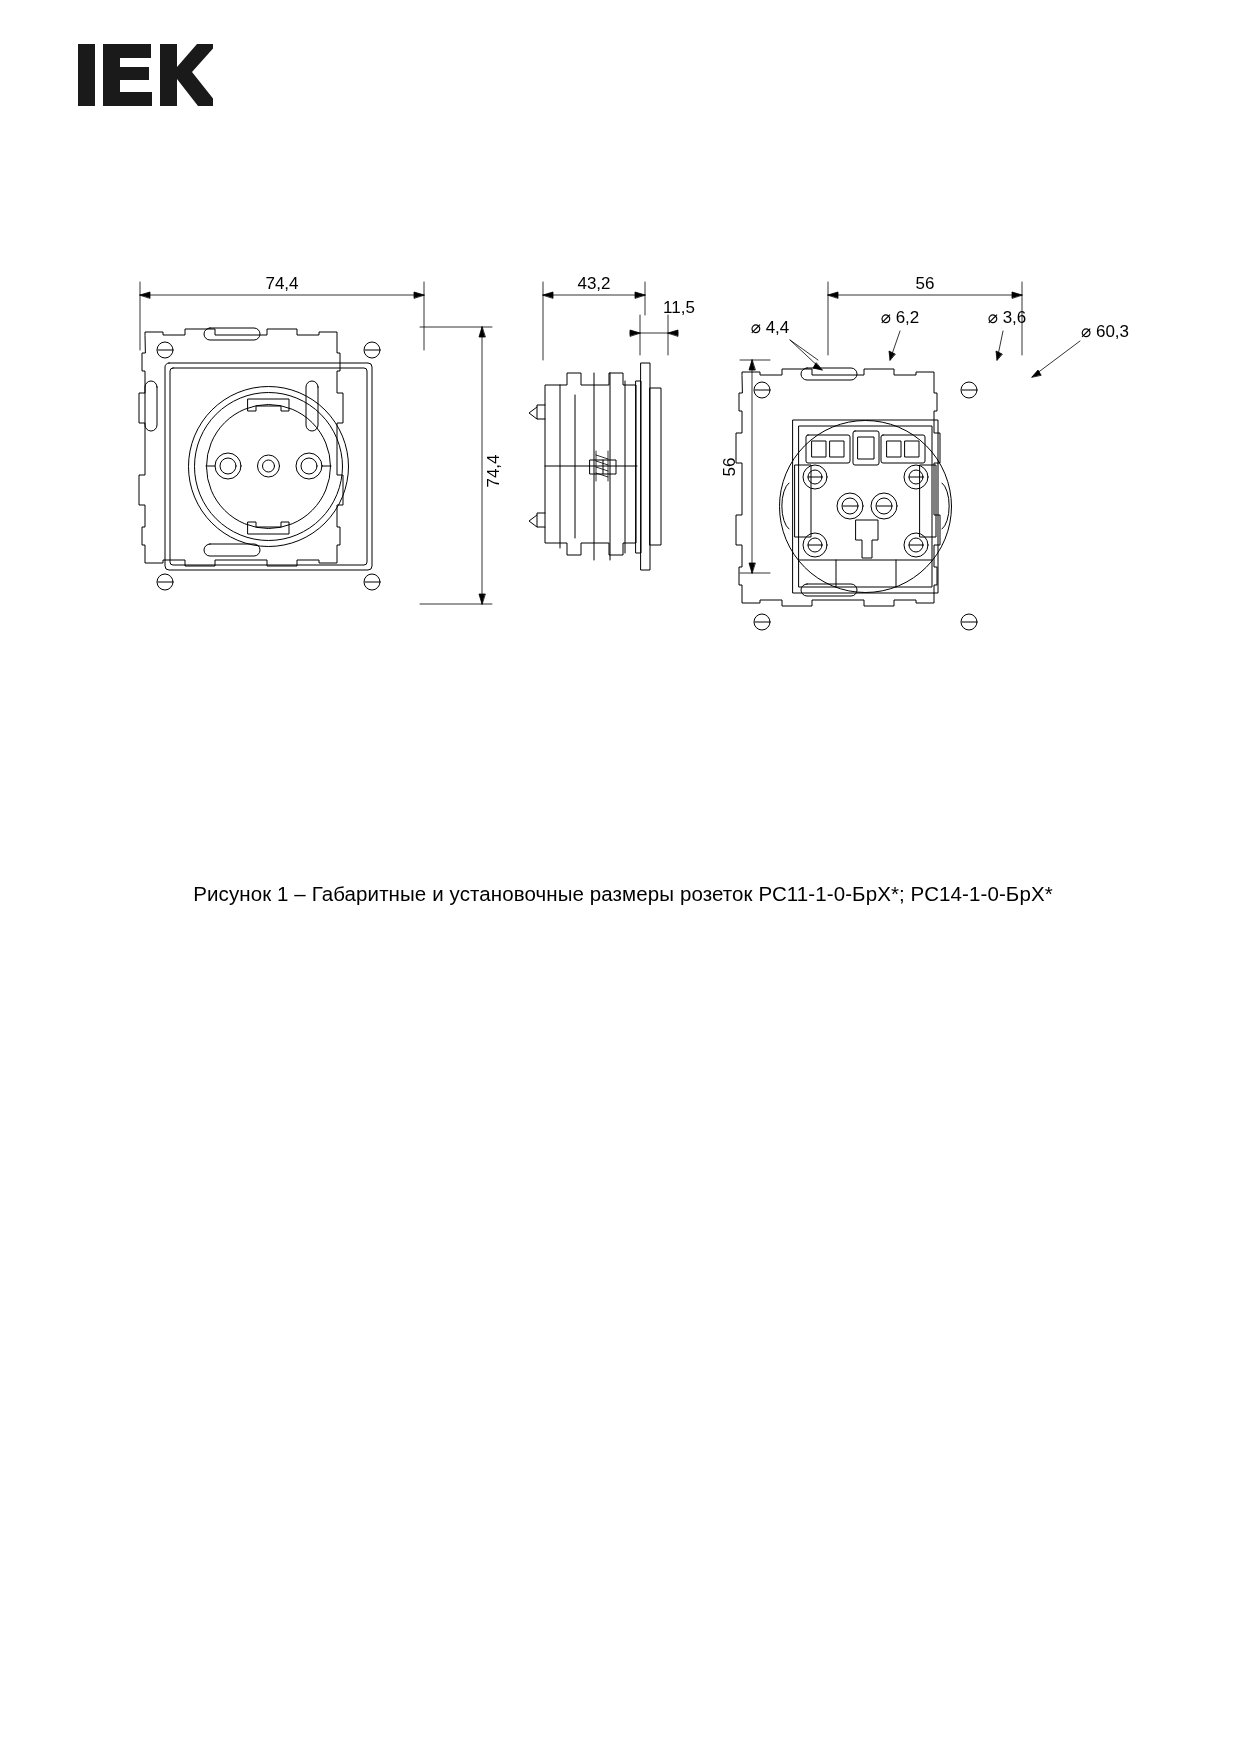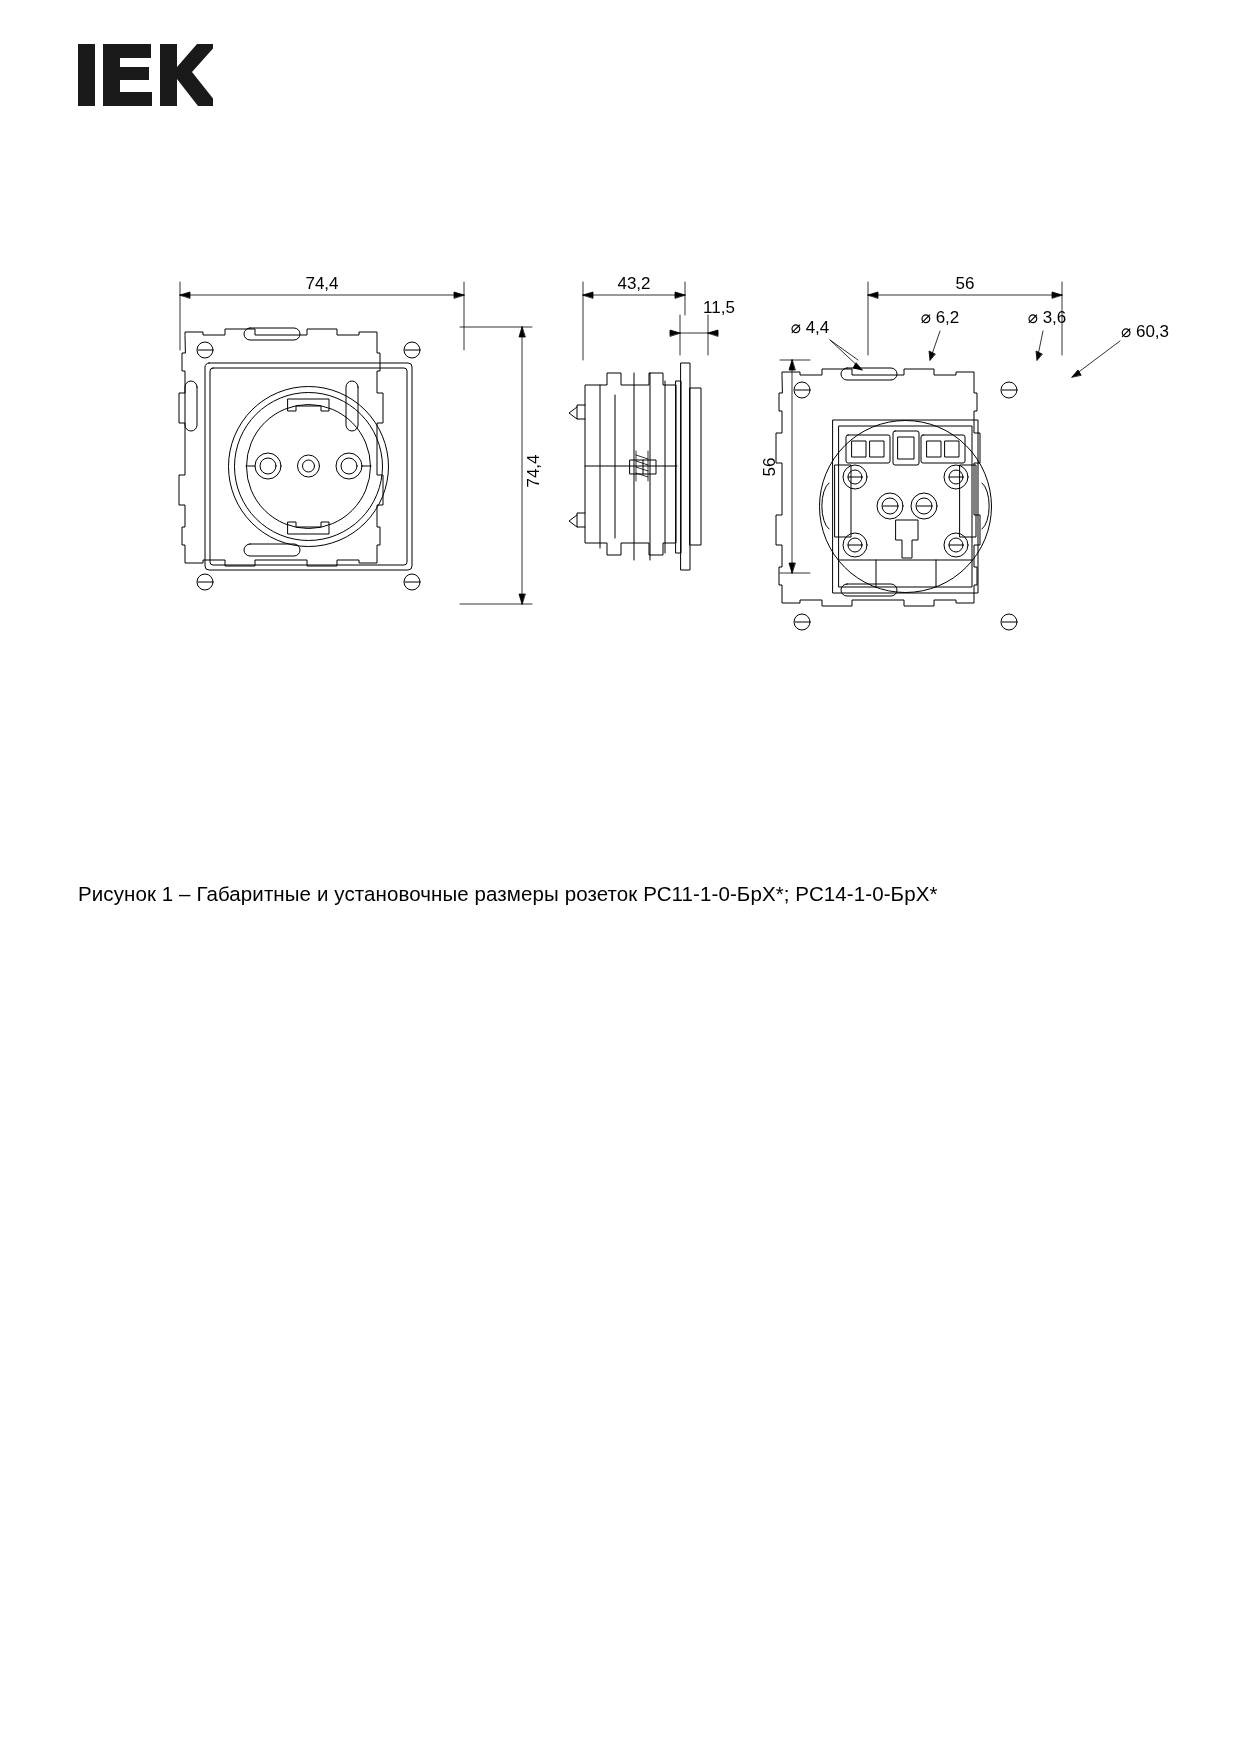--- a/index.html
+++ b/index.html
@@ -26,35 +26,35 @@
   }
   .logo svg { display: block; }
 
   
   .drawing {
     position: absolute;
     left: 0;
     top: 255px;
     width: 1108px;
     height: 380px;
-    padding-left: 40px;
   }
   .drawing svg { display: block; }
 
   
   .caption {
     position: absolute;
     left: 78px;
     top: 880px;
     width: 1090px;
     font-size: 20.5px;
     line-height: 28px;
     color: #000000;
     letter-spacing: 0.1px;
     white-space: nowrap;
+    text-align: center;
   }
 </style>
 </head>
 <body>
 
 <div class="logo">
   <svg width="135" height="62" viewBox="0 0 135 62" xmlns="http://www.w3.org/2000/svg">
     <g fill="#1a1a1a">
 
       <rect x="0" y="0" width="17" height="62"></rect>

